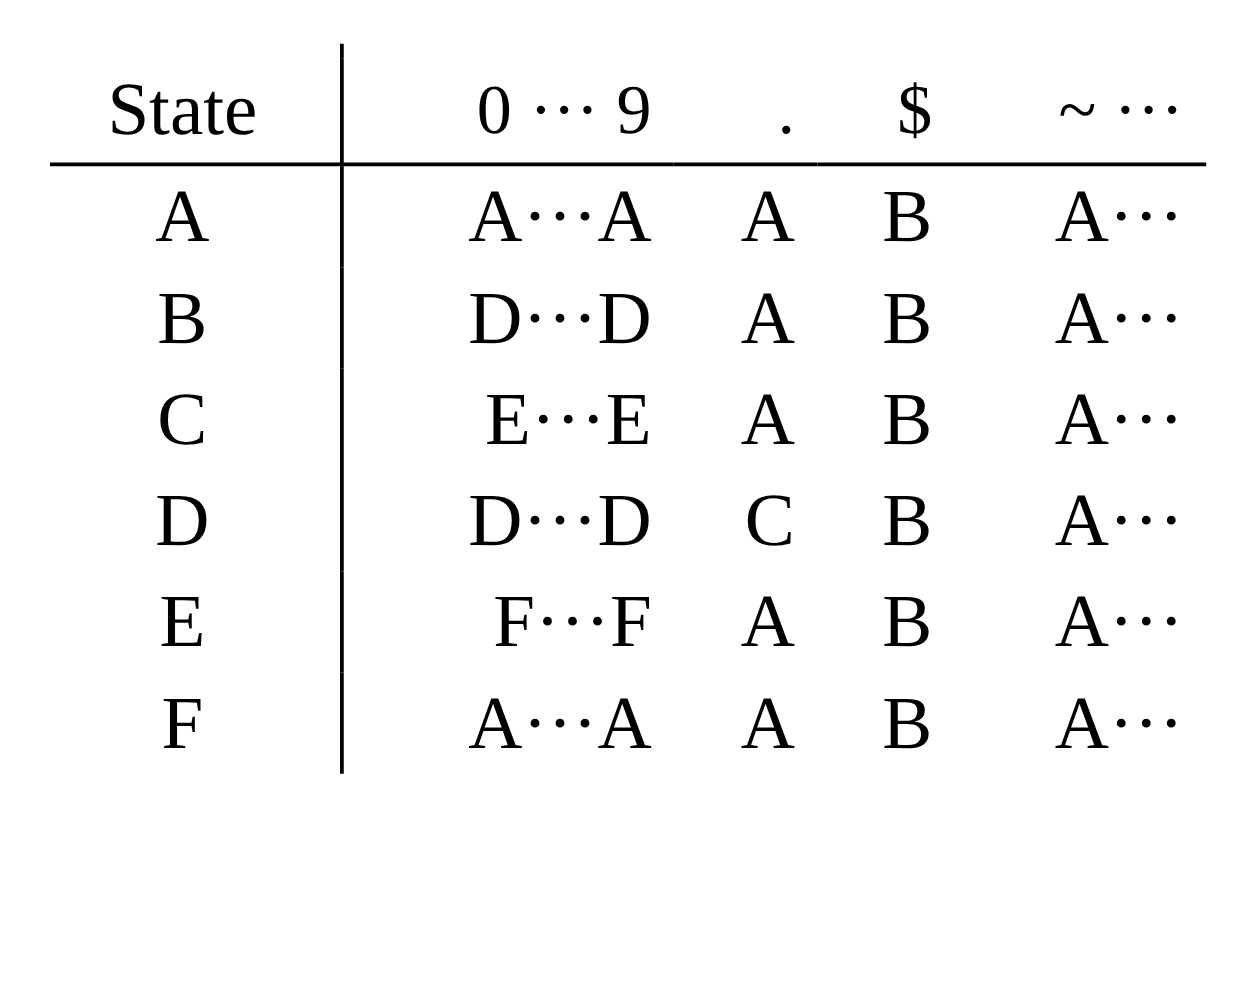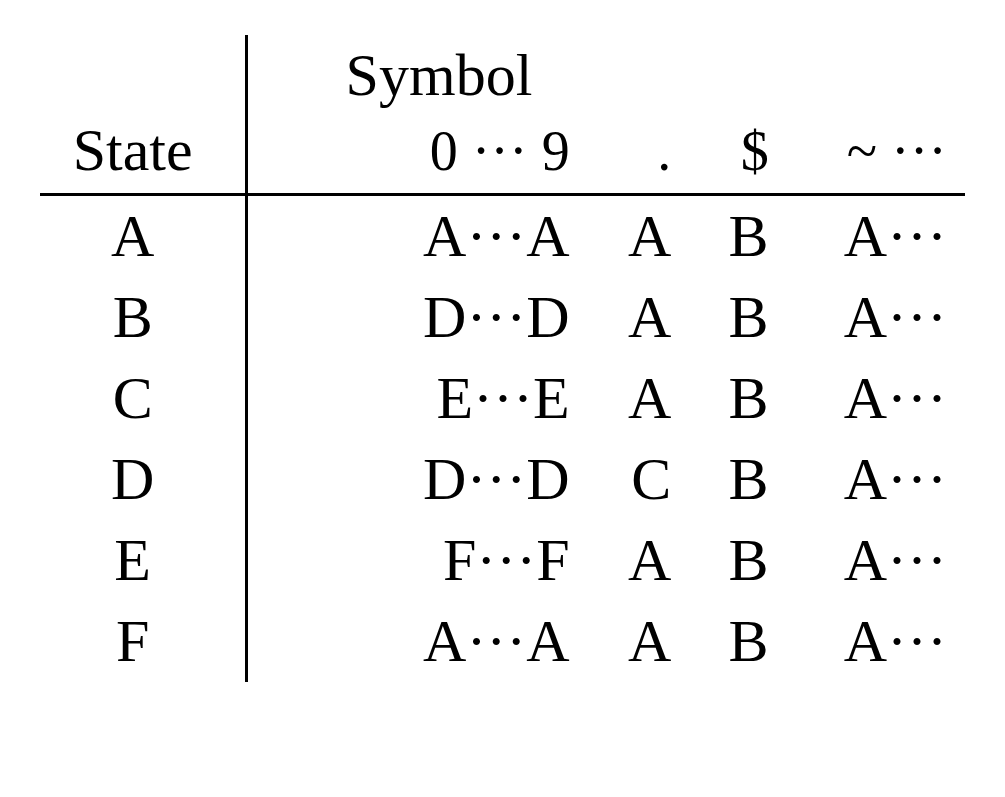--- a/index.html
+++ b/index.html
@@ -51,21 +51,20 @@
   .italic {
   }
 </style>
 </head>
 <body>
 
 <div class="table">
 
   <div class="row super-header-row">
     <div class="cell state-col"></div>
-    <div class="cell super-header" style="padding-left:60px;">Symbol</div>
     <div class="cell"></div>
     <div class="cell"></div>
     <div class="cell"></div>
   </div>
 
   <div class="row header-row">
     <div class="cell state-col italic">State</div>
     <div class="cell sub">0 ··· 9</div>
     <div class="cell sub">.</div>
     <div class="cell sub">$</div>

